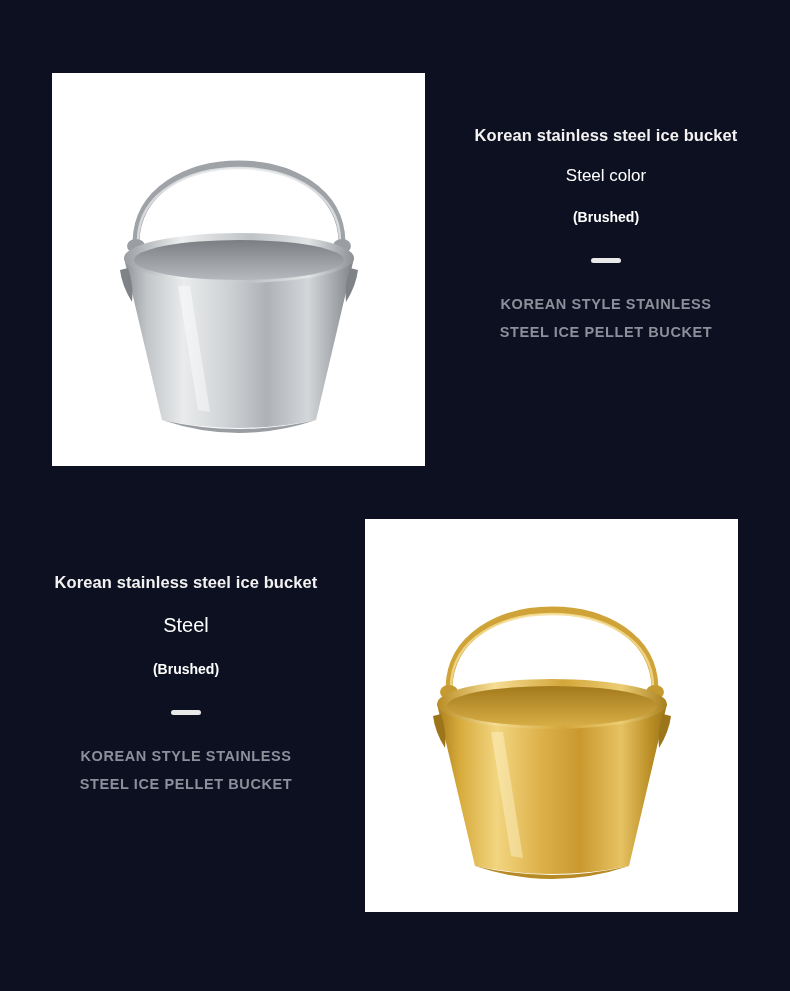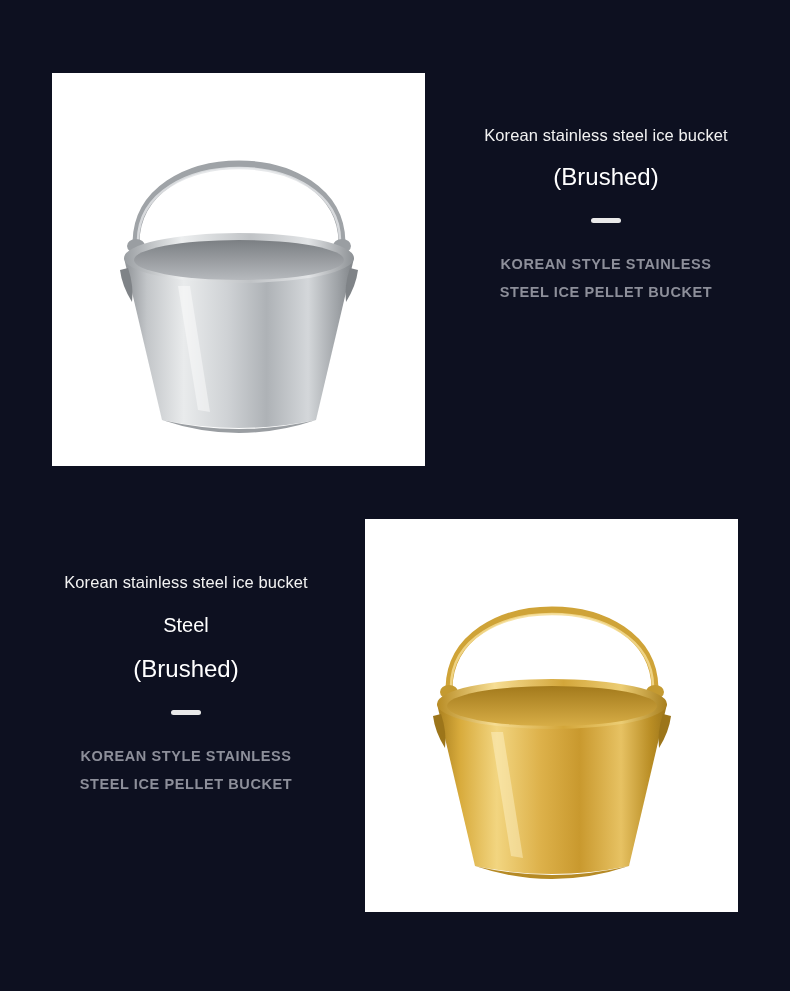--- a/index.html
+++ b/index.html
@@ -48,40 +48,40 @@
   
   .text-col {
     flex: none;
     text-align: center;
     padding-top: 4px;
   }
   .title-line {
     font-size: 16.5px;
     line-height: 19px;
     color: #f2f2f2;
-    font-weight: 400;
+    font-weight: 700;
     letter-spacing: 0.1px;
   }
   .color-name {
     font-size: 17px;
     line-height: 19px;
     color: #ffffff;
     margin-top: 21px;
     font-weight: 400;
   }
   .color-name.big {
     font-size: 20px;
     line-height: 24px;
   }
   .finish {
-    font-size: 24px;
+    font-size: 14px;
     line-height: 22px;
     color: #ffffff;
     margin-top: 21px;
-    font-weight: 400;
+    font-weight: 700;
   }
   .divider {
     width: 30px;
     height: 5px;
     border-radius: 3px;
     background: #e9e9e9;
     margin: 30px auto 0 auto;
   }
   .caption {
     margin-top: 27px;
@@ -175,20 +175,21 @@
         <path d="M34 178 q6 18 4 34 q-10 -16 -12 -32 Z" fill="#7f8387"></path>
         <path d="M256 178 q-6 18 -4 34 q10 -16 12 -32 Z" fill="#7f8387"></path>
 
         <path d="M84 196 L104 320 L116 322 L96 196 Z" fill="#ffffff" opacity="0.45"></path>
       </svg>
     </div>
   </div>
 
   <div class="text-col">
     <div class="title-line">Korean stainless steel ice bucket</div>
+    <div class="color-name">Steel color</div>
     <div class="finish">(Brushed)</div>
     <div class="divider"></div>
     <div class="caption">
       <div>KOREAN STYLE STAINLESS</div>
       <div>STEEL ICE PELLET BUCKET</div>
     </div>
   </div>
 
 </div>
 

